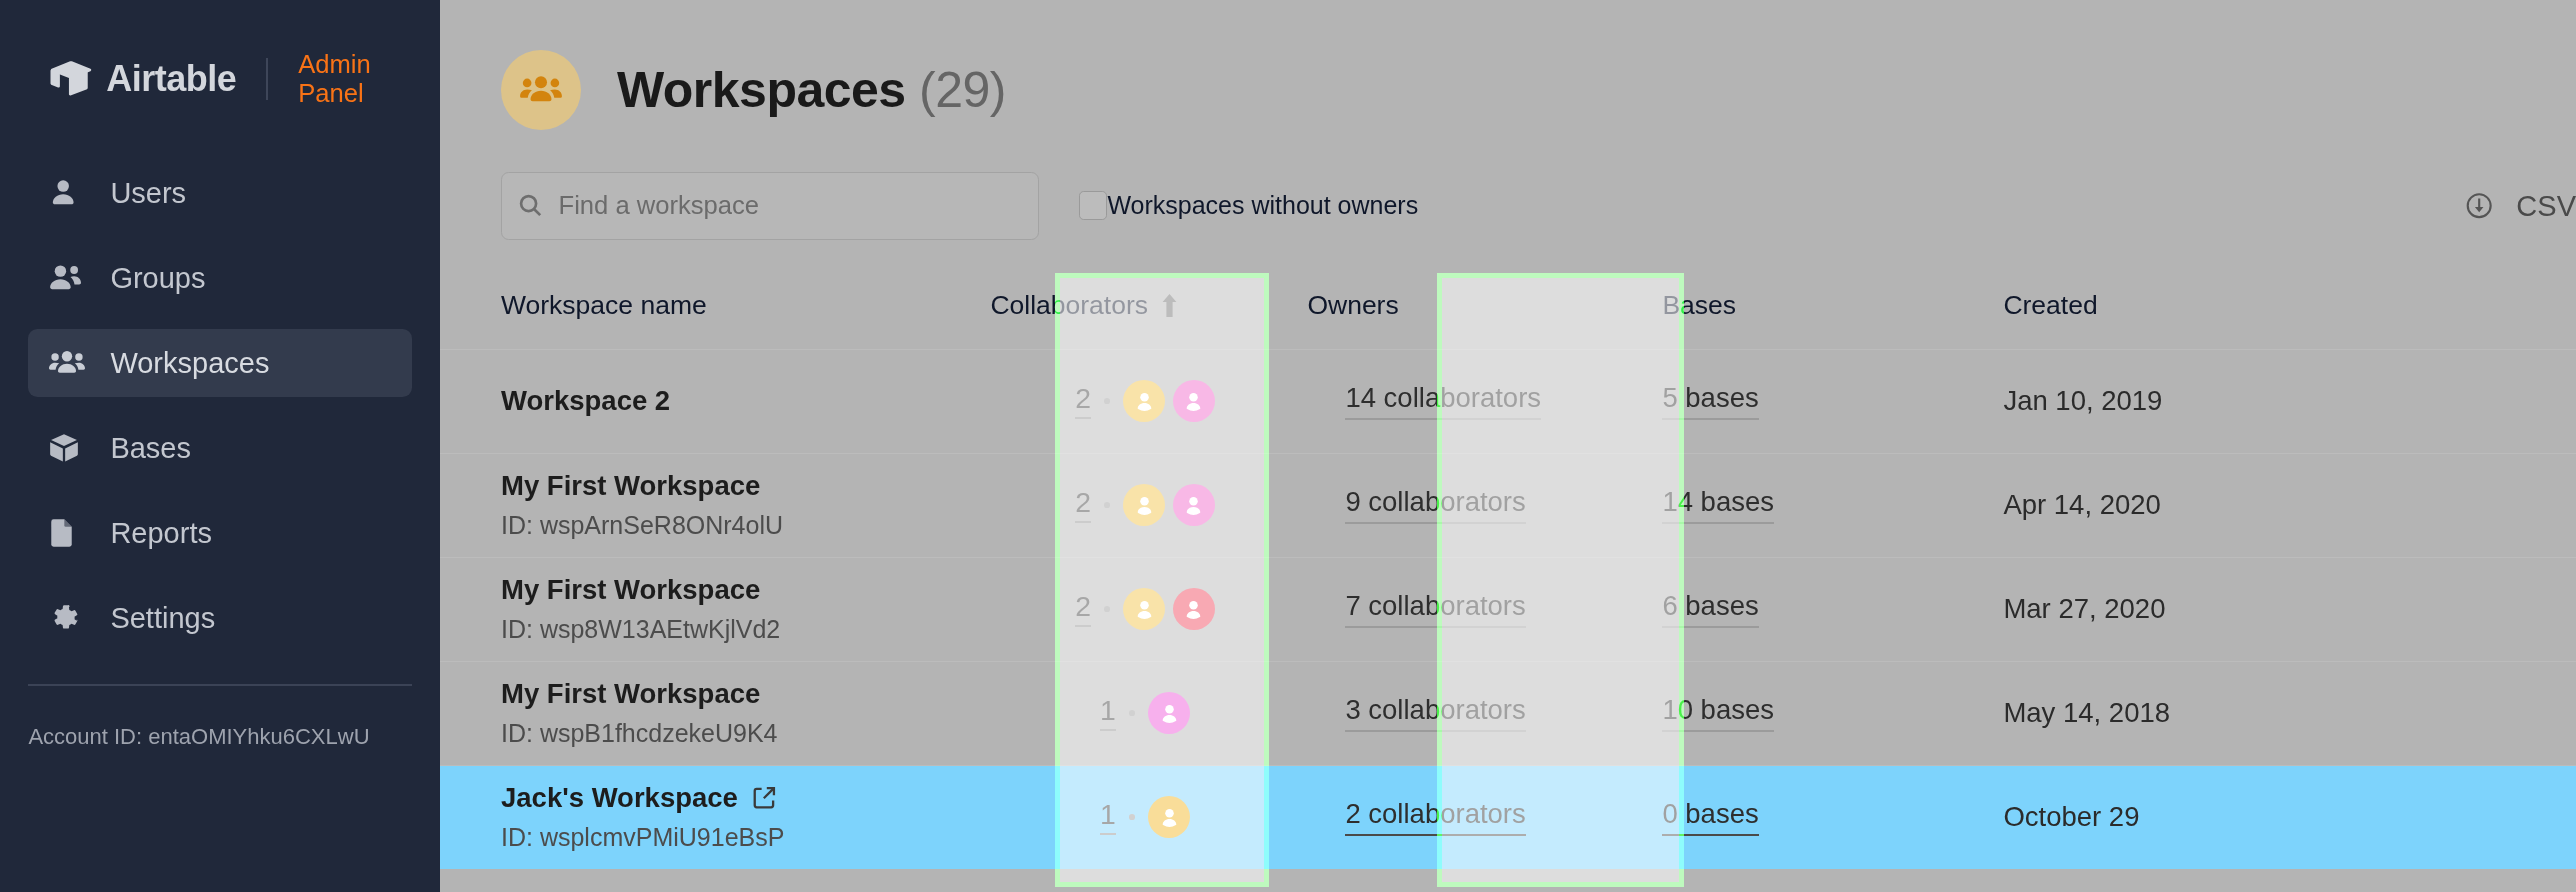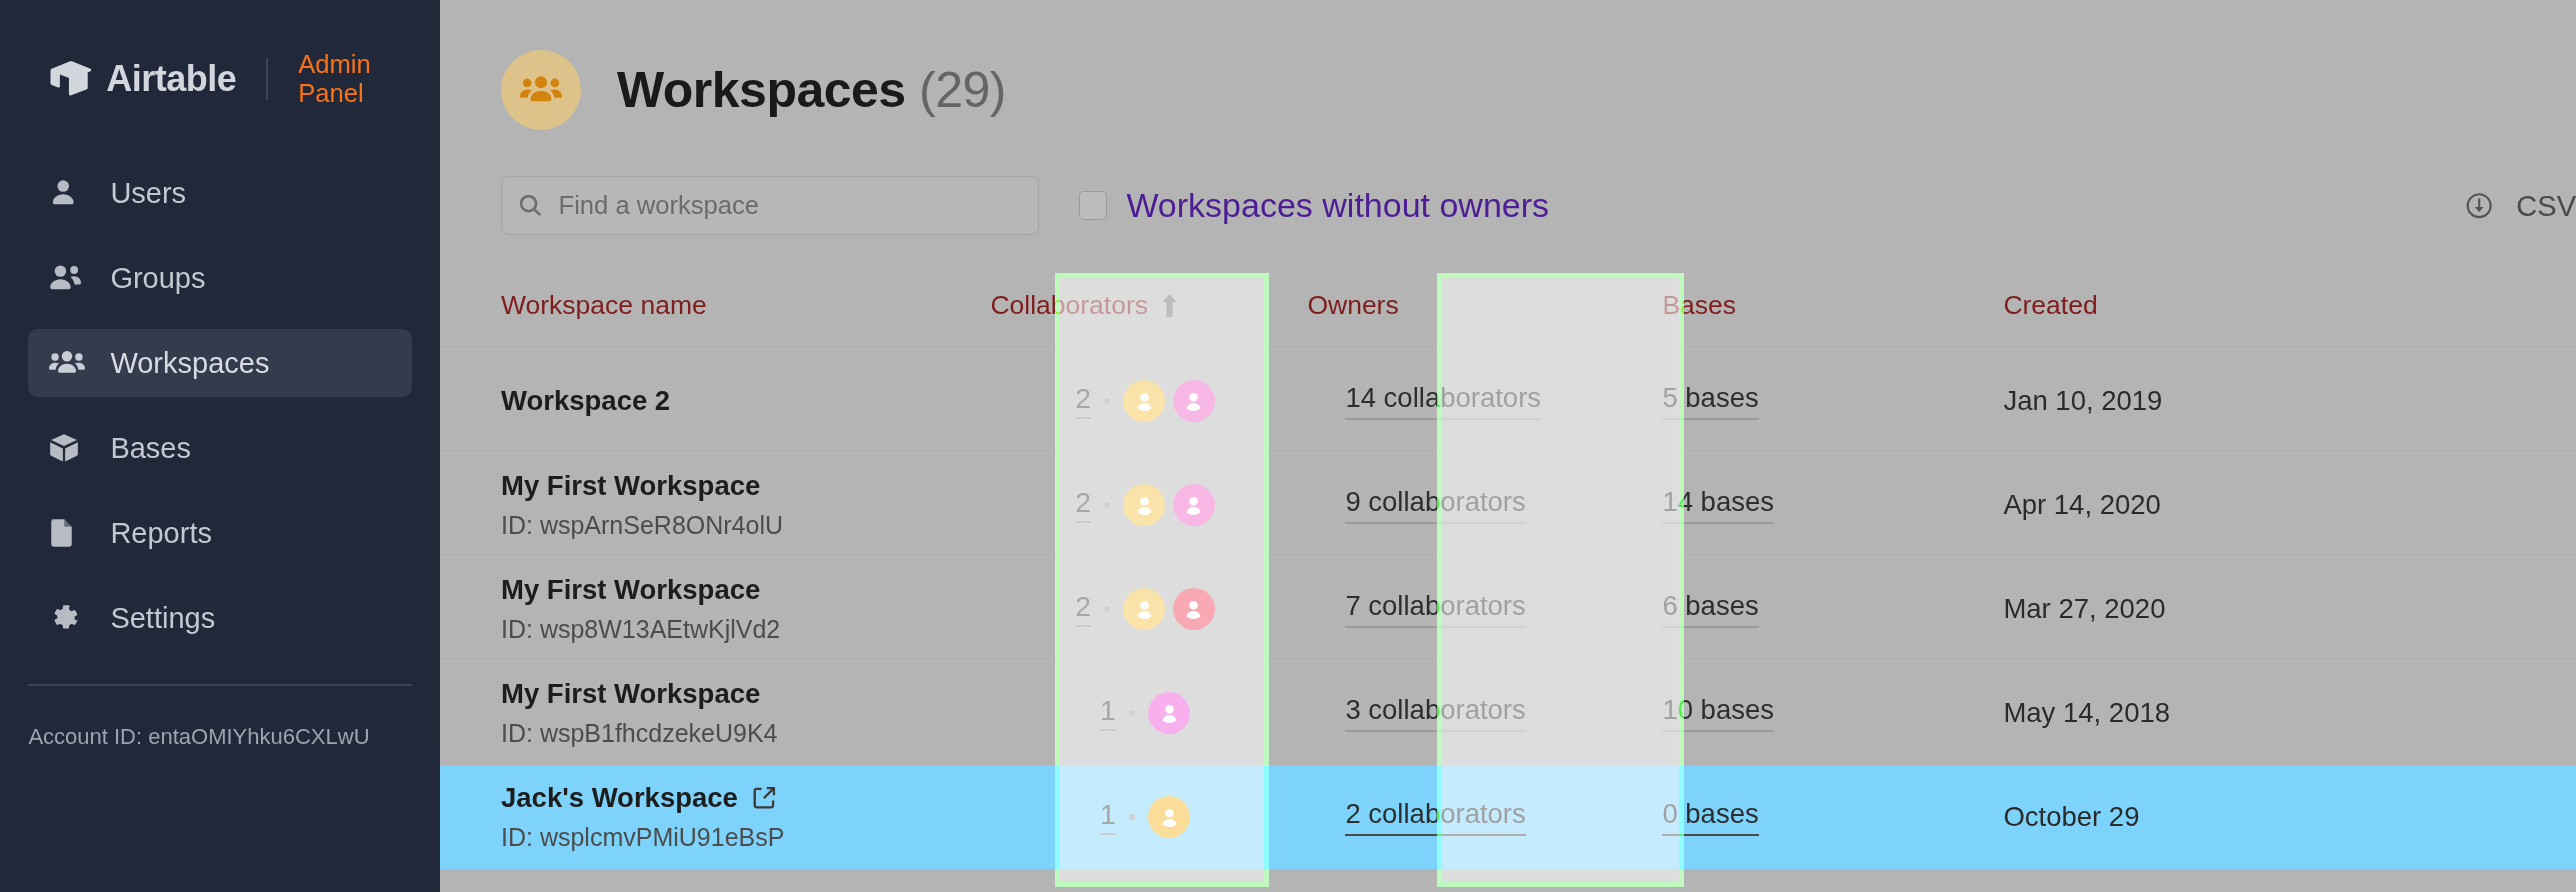--- a/index.html
+++ b/index.html
@@ -80,41 +80,41 @@
     letter-spacing: -0.5px; white-space: nowrap;
   }
   .page-count { color: #656565; font-weight: 400; }
 
   .toolbar {
     display: flex; align-items: center;
     padding: 0 0 0 61px; height: 74px; margin-top: 26.5px;
     position: relative;
   }
   .search-box {
-    width: 538px; height: 59px;
+    width: 538px; height: 68px;
     border: 1.9px solid #a3a3a3; border-radius: 7.6px;
     background: #b7b7b7;
     display: flex; align-items: center; padding: 7px 15px;
   }
   .search-icon { flex: 0 0 32px; display: flex; align-items: center; }
   .search-icon svg { stroke: #6e6e6e; fill: none; stroke-width: 2.4; }
   .search-input {
     border: none; outline: none; background: transparent;
     font-family: "Liberation Sans", sans-serif;
     font-size: 25.6px; color: #3a3a3a; margin-left: 9.5px;
     width: 100%;
   }
   .search-input::placeholder { color: #6b6b6b; }
 
   .filter-wrap { display: flex; align-items: center; margin-left: 40px; }
   .checkbox {
     width: 28.4px; height: 28.4px; border: 1.9px solid #9a9a9a;
     border-radius: 4.7px; background: #bcbcbc; flex: 0 0 28.4px; cursor: pointer;
   }
-  .filter-label { margin-left: 19px; font-size: 34px; color: #4c1d95; white-space: nowrap; }
+  .filter-label { font-size: 25px; color: #0f172a; white-space: nowrap; }
 
   .csv-btn {
     position: absolute; right: 0; top: 50%; transform: translateY(-50%);
     display: flex; align-items: center; cursor: pointer;
   }
   .csv-icon { flex: 0 0 32px; display: flex; align-items: center; }
   .csv-icon svg { fill: #555; }
   .csv-label { margin-left: 19px; font-size: 29px; color: #4a4a4a; font-weight: 400; }
 
   
@@ -127,21 +127,21 @@
   .thead { border-top: none; min-height: 87px; }
   .trow.alt { background: #7dd3fc; }
 
   .cell { display: flex; flex-direction: column; justify-content: center; padding: 0 9.5px; }
   .c-name  { flex: 0 0 522px; padding-left: 61px; }
   .c-own   { flex: 0 0 355px; padding-left: 28.4px; }
   .c-collab{ flex: 0 0 317px; padding-left: 28.4px; }
   .c-bases { flex: 0 0 341px; padding-left: 28.4px; }
   .c-created { flex: 1; padding-left: 28.4px; }
 
-  .th { font-size: 26.5px; color: #7f1d1d; }
+  .th { font-size: 26.5px; color: #0f172a; }
   .th-sort { display: inline-flex; align-items: center; }
   .sort-arrow { margin-left: 13.3px; display: inline-flex; }
   .sort-arrow svg { fill: #6a6a6a; }
 
   .ws-name {
     font-size: 27.5px; font-weight: 700; color: #1d1d1d;
     display: flex; align-items: center;
   }
   .ext-icon { margin-left: 15px; display: inline-flex; }
   .ext-icon svg { stroke: #3a3a3a; fill: none; stroke-width: 2; }

